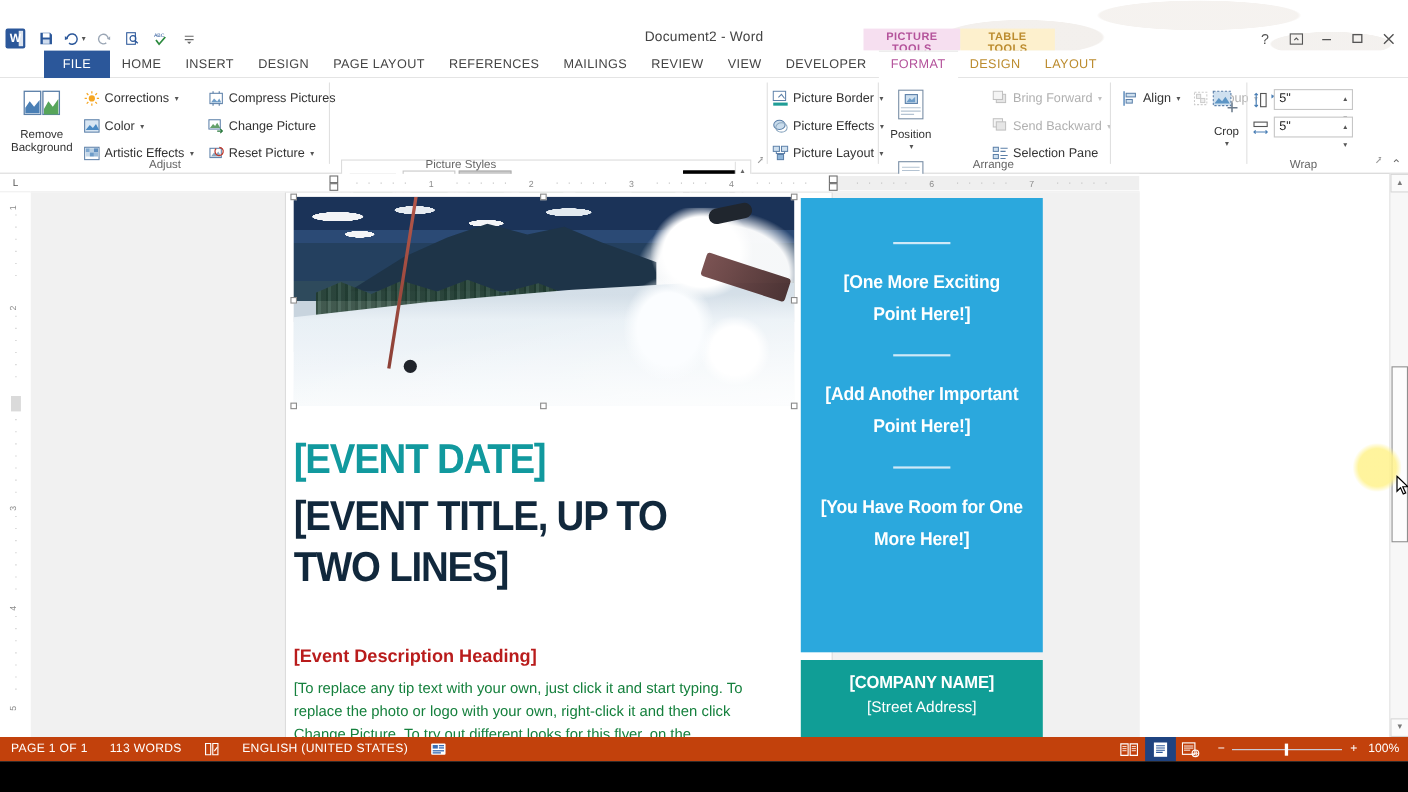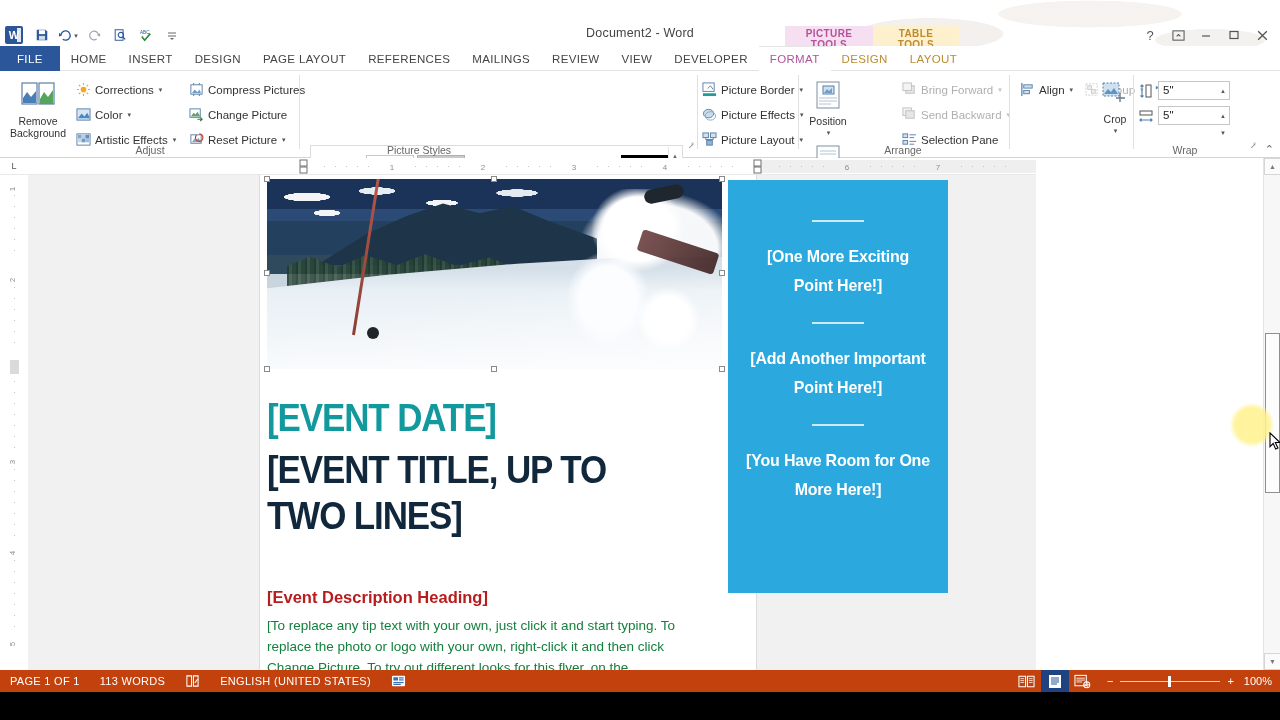--- a/index.html
+++ b/index.html
@@ -51,21 +51,21 @@
     text-align:center; font-weight:bold;
   }
   .ctx-pic { background:#f6dff0; color:#b4539b; width:88px;}
   .ctx-tbl { background:#fdf0cd; color:#bc8c2f; width:86px;}
 
   
   .tabstrip {
     position:absolute; left:0; top:46px; width:1280px; height:25px;
     background:#fff; border-bottom:1px solid #e4e4e4;
   }
-  .tabs { position:absolute; left:0; top:0; display:flex; height:25px; align-items:flex-end;}
+  .tabs { position:absolute; left:0; top:0; display:flex; height:25px; align-items:flex-end;padding-left:40px;}
   .tab {
     font-size:11.5px; color:#444; letter-spacing:.35px;
     padding:0 11px; display:flex; align-items:center; height:25px; text-transform:uppercase;
   }
   .tab.file { background:#2b579a; color:#fff; font-weight:normal; padding:0 17px;}
   .tab.active-format { background:#fff; color:#b4539b; border-top:1px solid #e6e6e6;}
   .tab.design-tt { color:#bc8c2f;}
   .tab.layout-tt { color:#bc8c2f;}
   .userbox {
     position:absolute; right:40px; top:50px; font-size:11.5px; color:#444;
@@ -846,20 +846,24 @@
 
       <div class="bluebox">
         <div class="rule" style="margin-top:40px"></div>
         <div class="pt" style="margin-top:20px">[One More Exciting Point Here!]</div>
         <div class="rule" style="margin-top:22px"></div>
         <div class="pt" style="margin-top:20px">[Add Another Important Point Here!]</div>
         <div class="rule" style="margin-top:22px"></div>
         <div class="pt" style="margin-top:20px">[You Have Room for One More Here!]</div>
       </div>
 
+      <div class="tealbox">
+        <div class="cname">[COMPANY NAME]</div>
+        <div class="addr">[Street Address]</div>
+      </div>
     </div>
   </div>
 
   <div class="vscroll">
     <div class="arrow">▲</div>
     <div class="thumb"></div>
     <div class="arrow bot">▼</div>
   </div>
   <div class="cursor-halo"></div>
   <svg class="cursor-arrow" viewBox="0 0 13 19">

